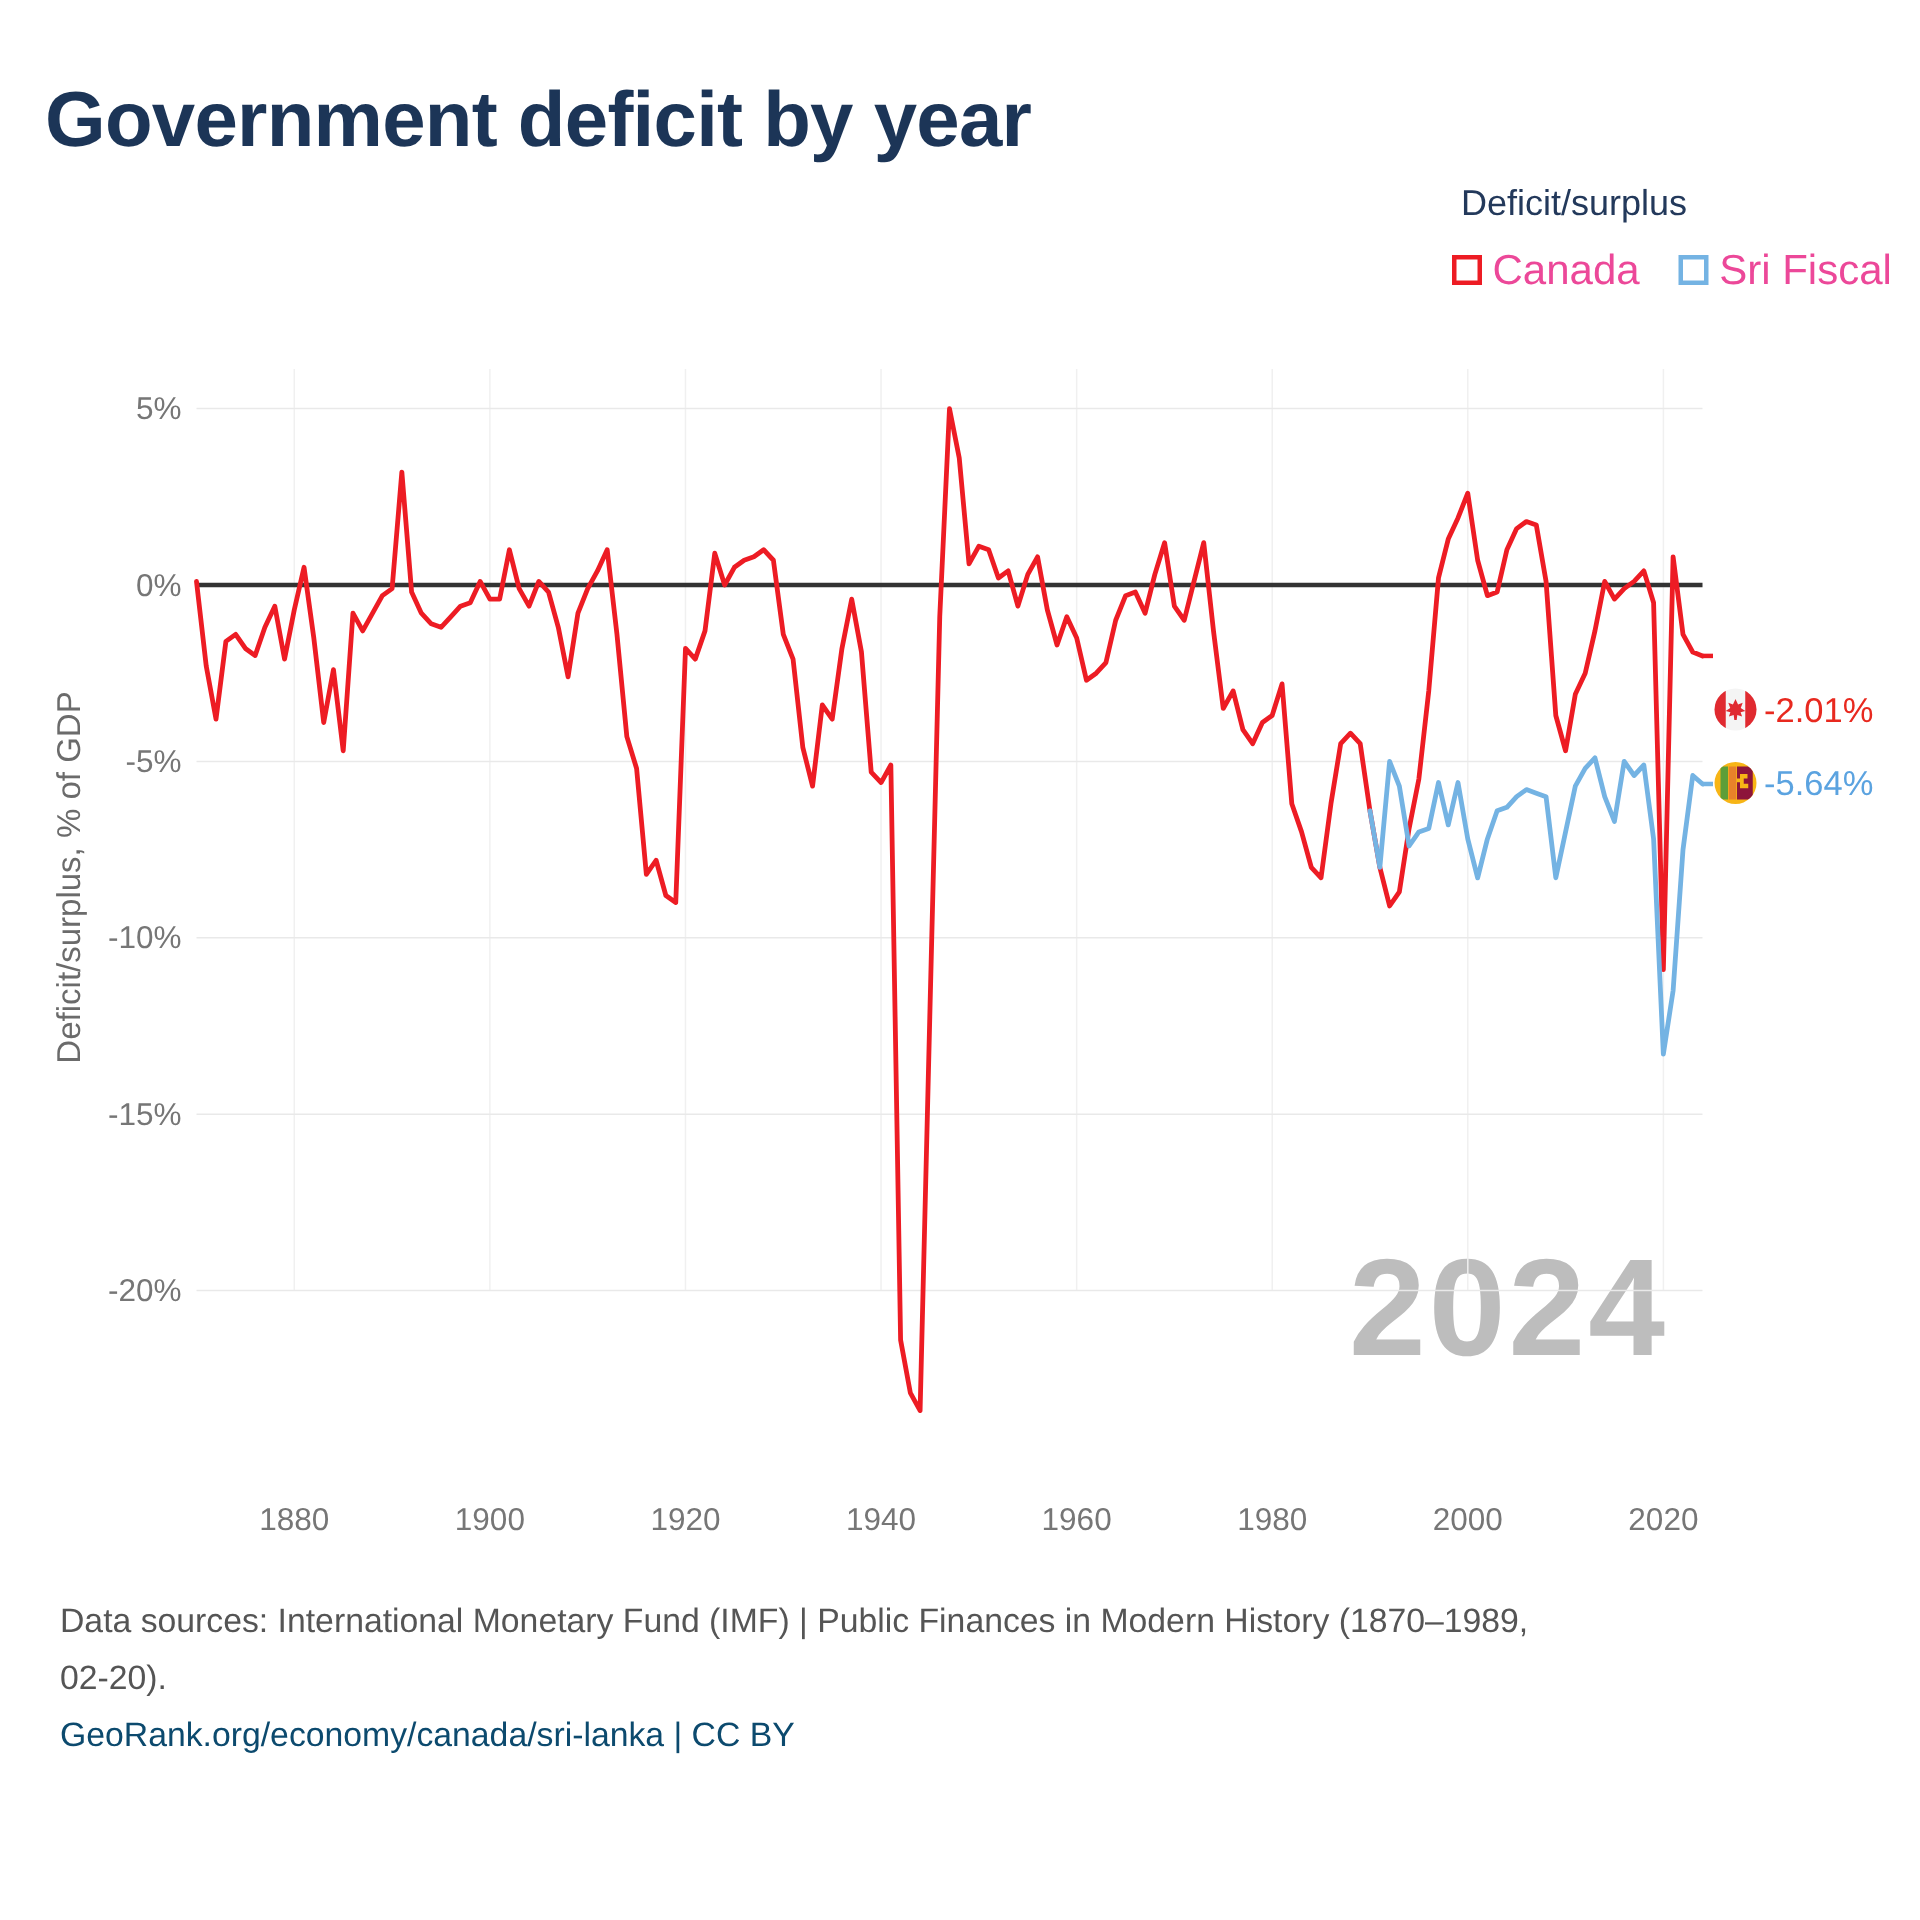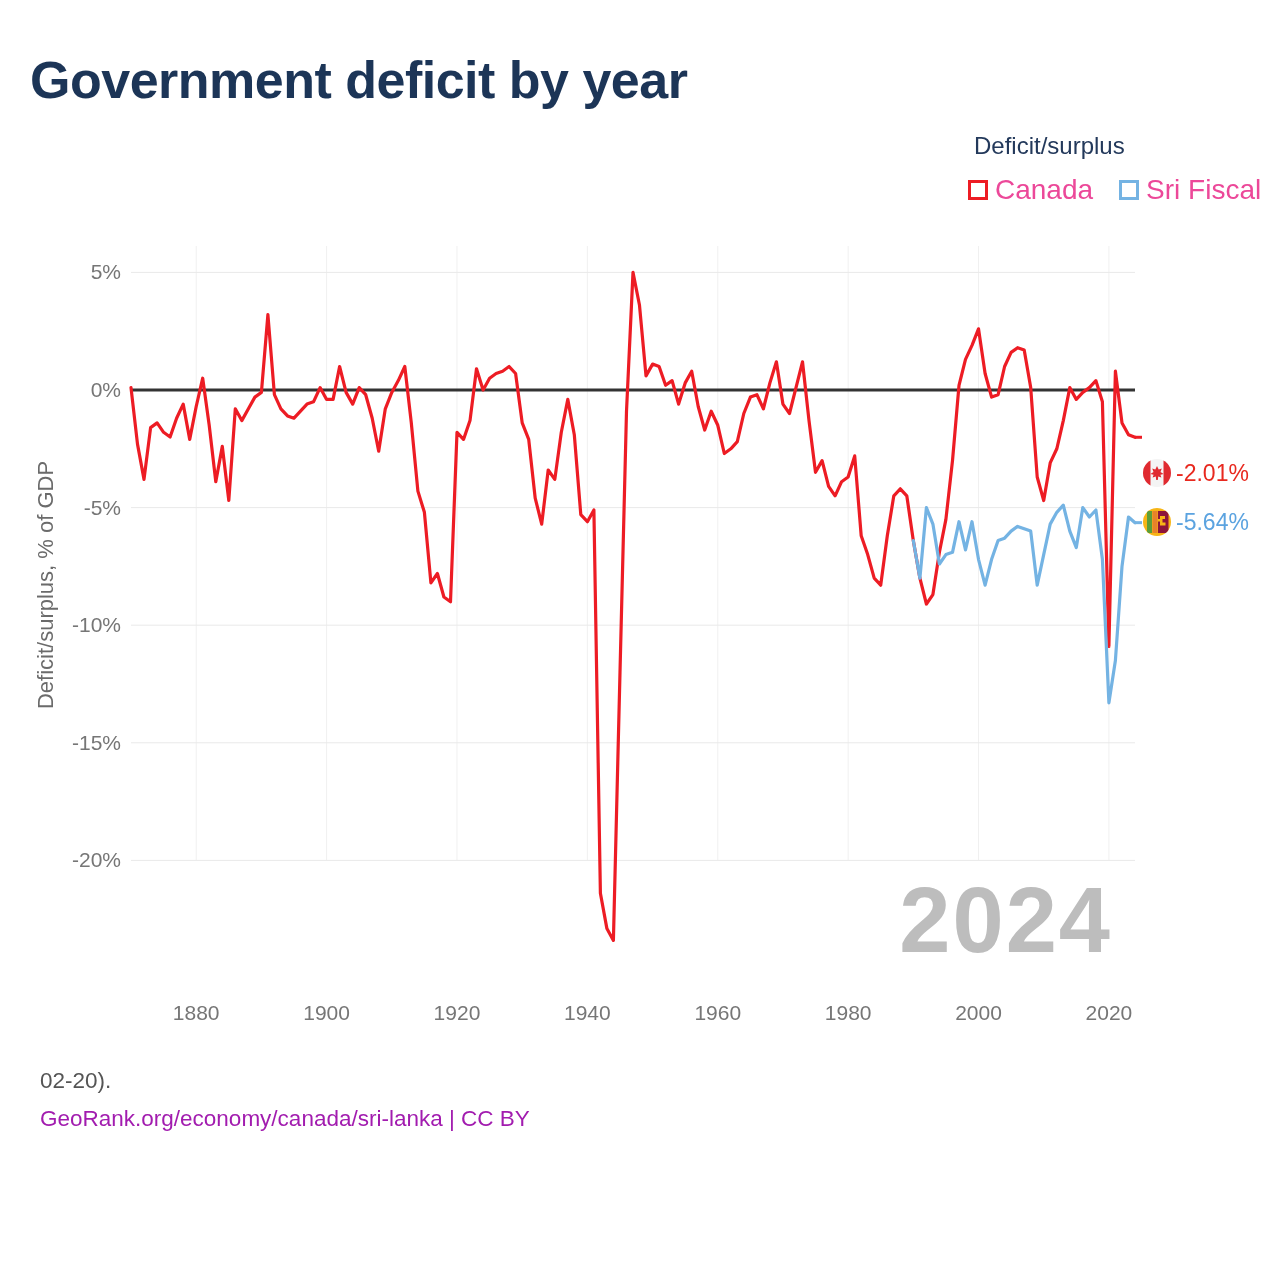--- a/index.html
+++ b/index.html
@@ -5,47 +5,47 @@
   html,body{margin:0;padding:0;}
   body{
     width:1280px;height:1280px;position:relative;background:#ffffff;
     font-family:"Liberation Sans", sans-serif;overflow:hidden;
   }
   .page-title{
     position:absolute;left:30px;top:50px;
     font-size:52px;font-weight:700;color:#1c3557;letter-spacing:-0.5px;
   }
   .legend{position:absolute;left:968px;top:122px;width:292px;}
-  .legend-title{font-size:24px;color:#23395b;margin-left:6px;margin-top:10px;}
+  .legend-title{font-size:24px;color:#23395b;margin-left:6px;}
   .legend-items{display:flex;align-items:center;gap:26px;margin-top:14px;}
   .legend-item{display:flex;align-items:center;gap:7px;cursor:pointer;}
   .legend-swatch{width:20px;height:20px;background:#fff;box-sizing:border-box;}
   .swatch-canada{border:3px solid #ed1c24;}
   .swatch-srilanka{border:3px solid #74b3e3;}
   .legend-label{font-size:28px;color:#ec4899;white-space:nowrap;}
   .y-axis-title{
     position:absolute;left:46px;top:585px;
     transform:translate(-50%,-50%) rotate(-90deg);
     font-size:22px;color:#6b6b6b;white-space:nowrap;
   }
   .watermark{
-    position:absolute;right:168px;top:868px;
+    position:absolute;right:168px;top:820px;
     font-size:92px;font-weight:700;color:#bdbdbd;letter-spacing:2px;
   }
   #chart-svg{position:absolute;left:0;top:0;}
   .xtick,.ytick{fill:#767676;font-size:21px;font-family:"Liberation Sans",sans-serif;}
   .end-label{position:absolute;display:flex;align-items:center;gap:3px;height:32px;}
   .end-label-canada{left:1141px;top:421px;margin-top:36px;}
   .end-label-srilanka{left:1141px;top:506px;}
   .end-value{font-size:23px;white-space:nowrap;}
   .end-value-canada{color:#e8291f;}
   .end-value-srilanka{color:#5ba3e0;}
   .footer{position:absolute;left:40px;top:1062px;width:1205px;
     font-size:22.5px;color:#555555;line-height:38px;}
-  .footer-link{color:#a21caf;}
+  .footer-link{color:#0c4a6e;}
 </style>
 </head>
 <body>
 
 <div class="watermark">2024</div>
 
 <svg id="chart-svg" width="1280" height="1060">
     <line x1="196.1948051948052" y1="246" x2="196.1948051948052" y2="860.4" stroke="#f0f0f0" stroke-width="1"></line>
     <text x="196.1948051948052" y="1020" text-anchor="middle" class="xtick">1880</text>
     <line x1="326.5844155844156" y1="246" x2="326.5844155844156" y2="860.4" stroke="#f0f0f0" stroke-width="1"></line>
@@ -123,15 +123,16 @@
       <rect x="-10" y="-11" width="5" height="22" fill="#5d9e38"></rect>
       <rect x="-4.5" y="-11" width="5" height="22" fill="#e8822a"></rect>
       <rect x="1" y="-11" width="10.5" height="22" fill="#8d153a"></rect>
       <path fill="#f7b516" d="M3,-6 h5 v3 h-2.5 v3.5 h3 v3 h-5.5 v-4 h-2 v-2.5 h2 Z"></path>
     </g>
   </svg>
   <span class="end-value end-value-srilanka">-5.64%</span>
 </div>
 
 <div class="footer">
+  <div>Data sources: International Monetary Fund (IMF) | Public Finances in Modern History (1870–1989,</div>
   <div>02-20).</div>
   <div class="footer-link">GeoRank.org/economy/canada/sri-lanka | CC BY</div>
 </div>
 
 </body></html>

